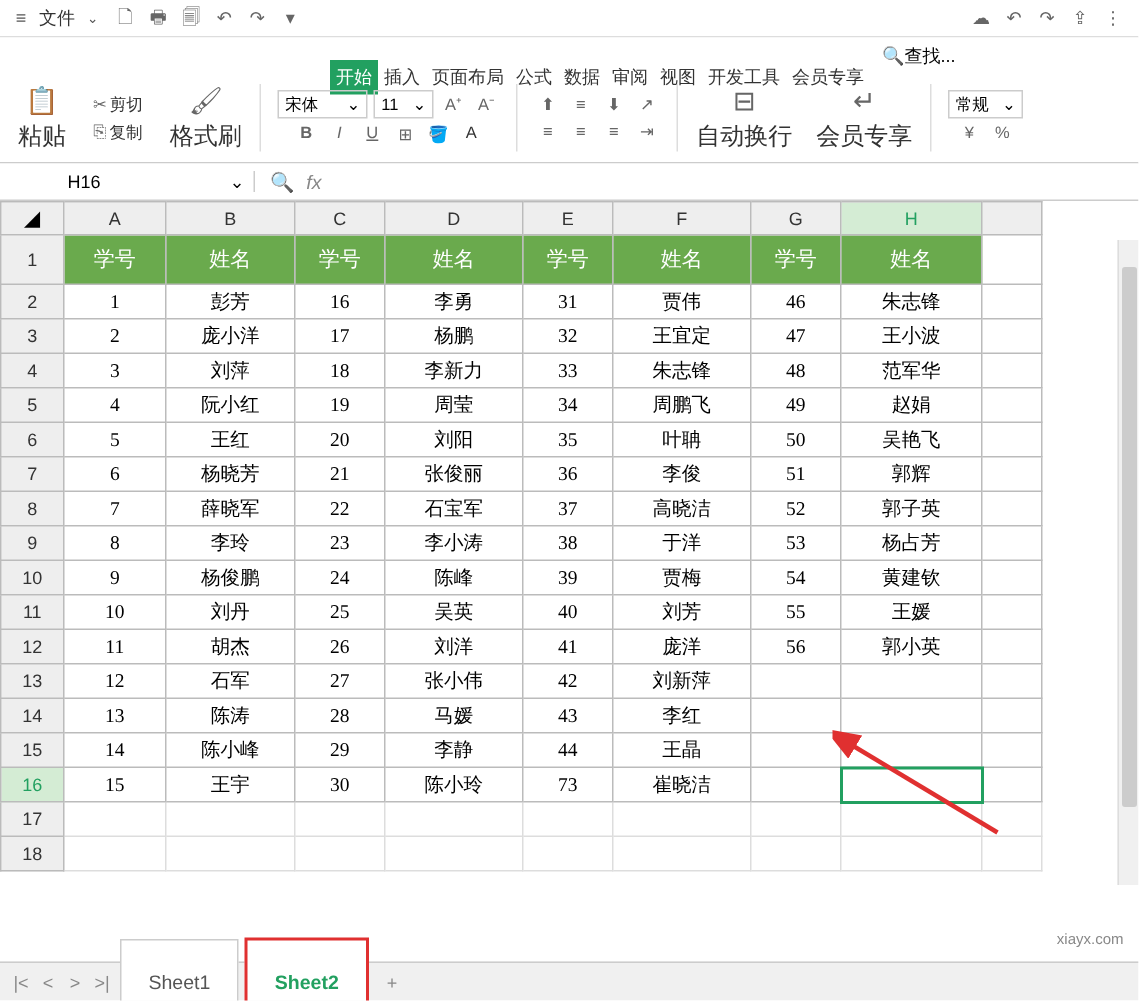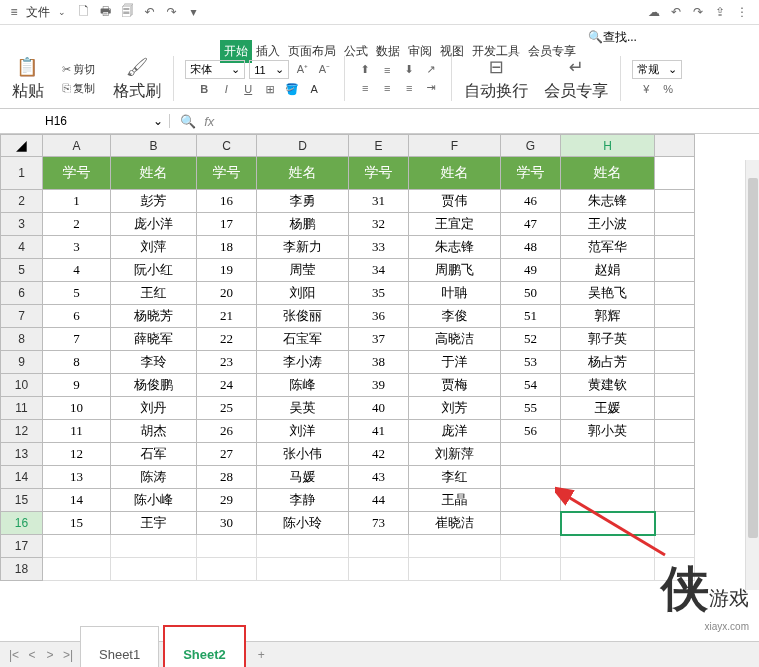--- a/index.html
+++ b/index.html
@@ -461,21 +461,20 @@
 <svg class="arrow" style="left:555px;top:485px" width="120" height="80">
   <defs>
       <marker id="ah" markerWidth="10" markerHeight="10" refX="2" refY="3" orient="auto">
         <path d="M0,0 L0,6 L8,3 z" fill="#e03030"></path>
       </marker>
     </defs>
   <line x1="110" y1="70" x2="10" y2="10" stroke="#e03030" stroke-width="3" marker-end="url(#ah)"></line>
 </svg>
 
 <div class="watermark">
-  <div><span class="char">侠</span><span class="sub">游戏</span></div>
   <div class="url">xiayx.com</div>
 </div>
 
 <div class="sheet-tabs">
   <div class="sheet-nav">
     <span class="nav-btn">|&lt;</span>
     <span class="nav-btn">&lt;</span>
     <span class="nav-btn">&gt;</span>
     <span class="nav-btn">&gt;|</span>
   </div>

